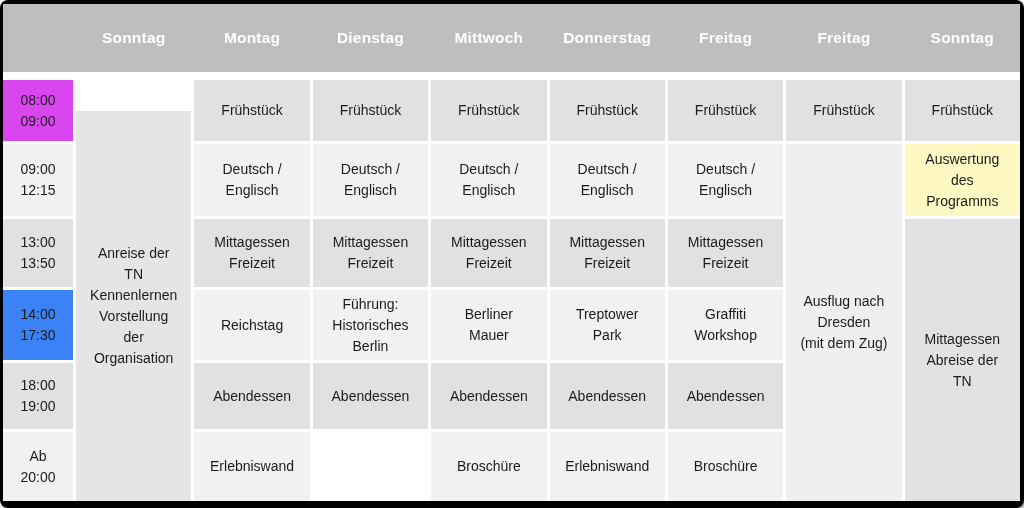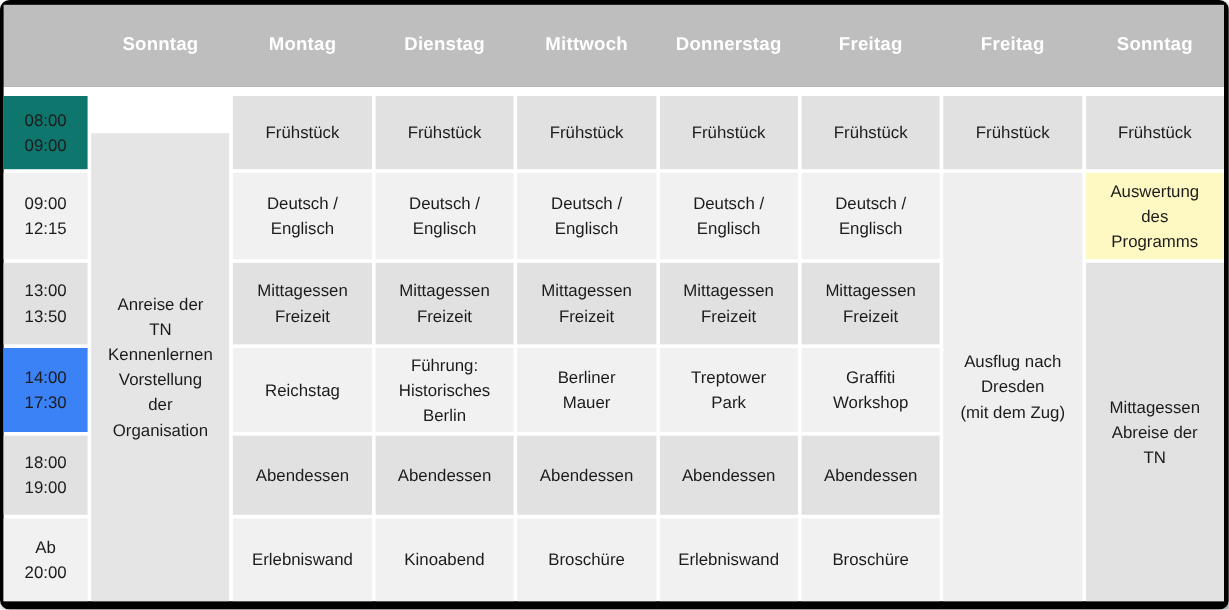--- a/index.html
+++ b/index.html
@@ -68,21 +68,21 @@
       <div class="day-label">Montag</div>
       <div class="day-label">Dienstag</div>
       <div class="day-label">Mittwoch</div>
       <div class="day-label">Donnerstag</div>
       <div class="day-label">Freitag</div>
       <div class="day-label">Freitag</div>
       <div class="day-label">Sonntag</div>
     </div>
   <div class="band" id="band" style="background: rgb(255, 255, 255);"></div>
   <div class="body-grid" id="body-grid" style="background: rgb(255, 255, 255); color: rgb(27, 27, 27);">
-      <div class="cell" style="grid-area: 1 / 1; background: #0f766e;">08:00
+      <div class="cell" style="grid-area: 1 / 1; background: #d946ef;">08:00
 09:00</div>
       <div class="cell" style="grid-area: 2 / 1; background: rgb(241, 241, 241);">09:00
 12:15</div>
       <div class="cell" style="grid-area: 3 / 1; background: rgb(225, 225, 225);">13:00
 13:50</div>
       <div class="cell" style="grid-area: 4 / 1; background: #3b82f6;">14:00
 17:30</div>
       <div class="cell" style="grid-area: 5 / 1; background: rgb(225, 225, 225);">18:00
 19:00</div>
       <div class="cell" style="grid-area: 6 / 1; background: rgb(241, 241, 241);">Ab
@@ -103,21 +103,20 @@
       <div class="cell" style="grid-area: 6 / 3; background: rgb(241, 241, 241);">Erlebniswand</div>
       <div class="cell" style="grid-area: 1 / 4; background: rgb(225, 225, 225);">Frühstück</div>
       <div class="cell" style="grid-area: 2 / 4; background: rgb(241, 241, 241);">Deutsch /
 Englisch</div>
       <div class="cell" style="grid-area: 3 / 4; background: rgb(225, 225, 225);">Mittagessen
 Freizeit</div>
       <div class="cell" style="grid-area: 4 / 4; background: rgb(241, 241, 241);">Führung:
 Historisches
 Berlin</div>
       <div class="cell" style="grid-area: 5 / 4; background: rgb(225, 225, 225);">Abendessen</div>
-      <div class="cell" style="grid-area: 6 / 4; background: rgb(241, 241, 241);">Kinoabend</div>
       <div class="cell" style="grid-area: 1 / 5; background: rgb(225, 225, 225);">Frühstück</div>
       <div class="cell" style="grid-area: 2 / 5; background: rgb(241, 241, 241);">Deutsch /
 Englisch</div>
       <div class="cell" style="grid-area: 3 / 5; background: rgb(225, 225, 225);">Mittagessen
 Freizeit</div>
       <div class="cell" style="grid-area: 4 / 5; background: rgb(241, 241, 241);">Berliner
 Mauer</div>
       <div class="cell" style="grid-area: 5 / 5; background: rgb(225, 225, 225);">Abendessen</div>
       <div class="cell" style="grid-area: 6 / 5; background: rgb(241, 241, 241);">Broschüre</div>
       <div class="cell" style="grid-area: 1 / 6; background: rgb(225, 225, 225);">Frühstück</div>

